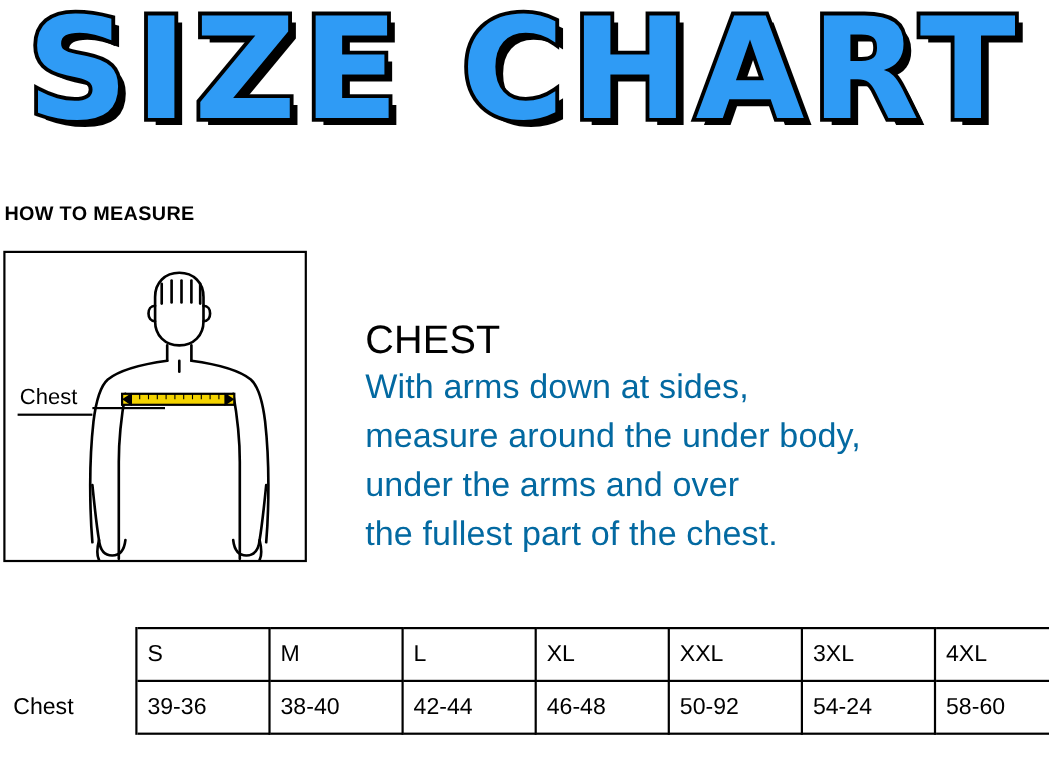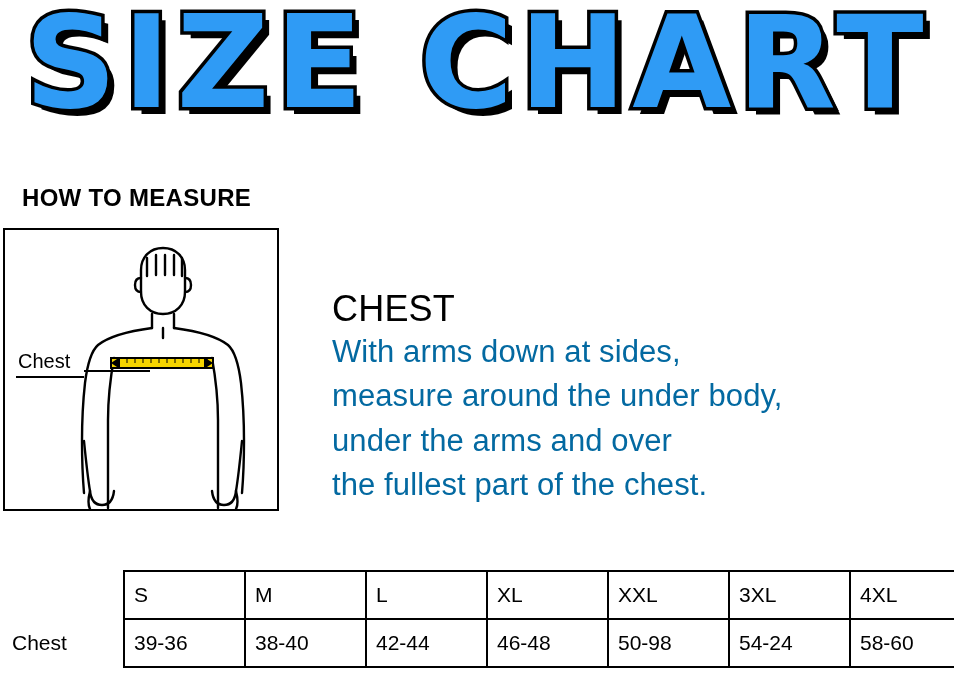--- a/index.html
+++ b/index.html
@@ -21,22 +21,22 @@
     position: absolute;
     left: 0; top: -2px;
     width: 954px; height: 150px;
     display: flex; align-items: center; justify-content: center;
   }
   #title-svg { display: block; }
 
   
   #how-to-measure {
     position: absolute;
-    left: 22px; top: 184px;
-    font-size: 24px;
+    left: 4px; top: 184px;
+    font-size: 18px;
     font-weight: bold;
     letter-spacing: 0.3px;
     color: #000;
     font-family: "Liberation Sans", sans-serif;
   }
 
   
   #figure-box {
     position: absolute;
     left: 3px; top: 228px;
@@ -222,20 +222,20 @@
       <td class="col-head">XXL</td>
       <td class="col-head">3XL</td>
       <td class="col-head">4XL</td>
     </tr>
     <tr>
       <td class="rowhead col-label">Chest</td>
       <td>39-36</td>
       <td>38-40</td>
       <td>42-44</td>
       <td>46-48</td>
-      <td>50-98</td>
+      <td>50-92</td>
       <td>54-24</td>
       <td>58-60</td>
     </tr>
   </tbody>
     </table>
 
 </div>
 
 </body></html>

